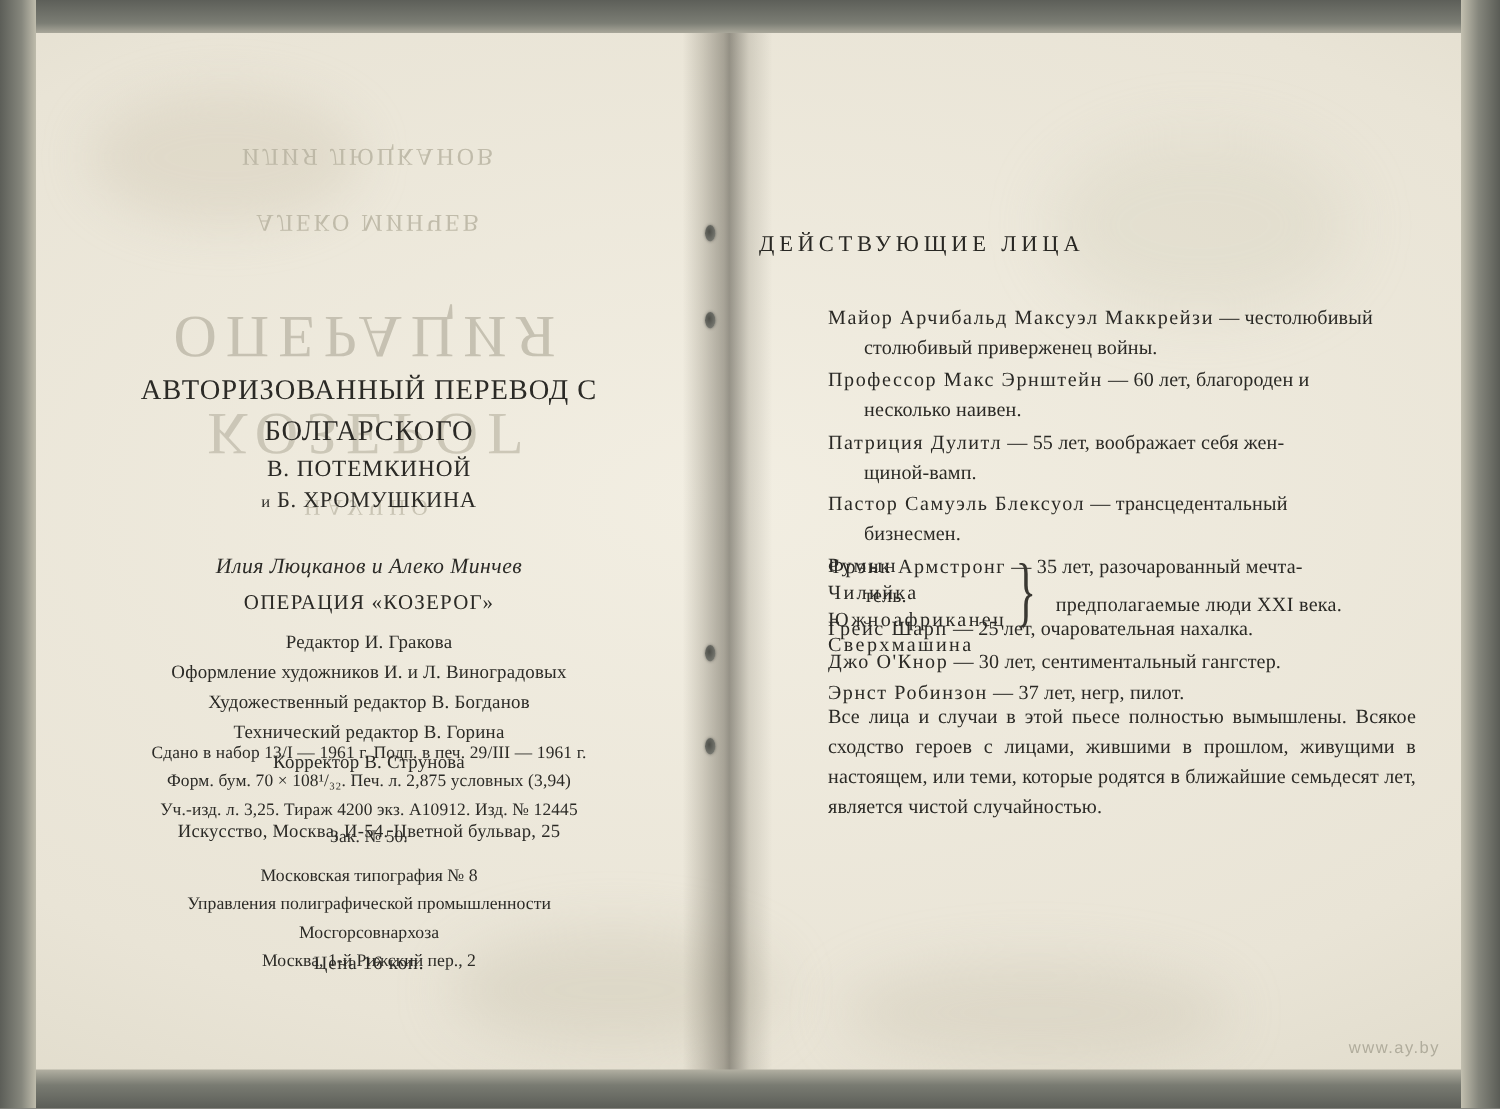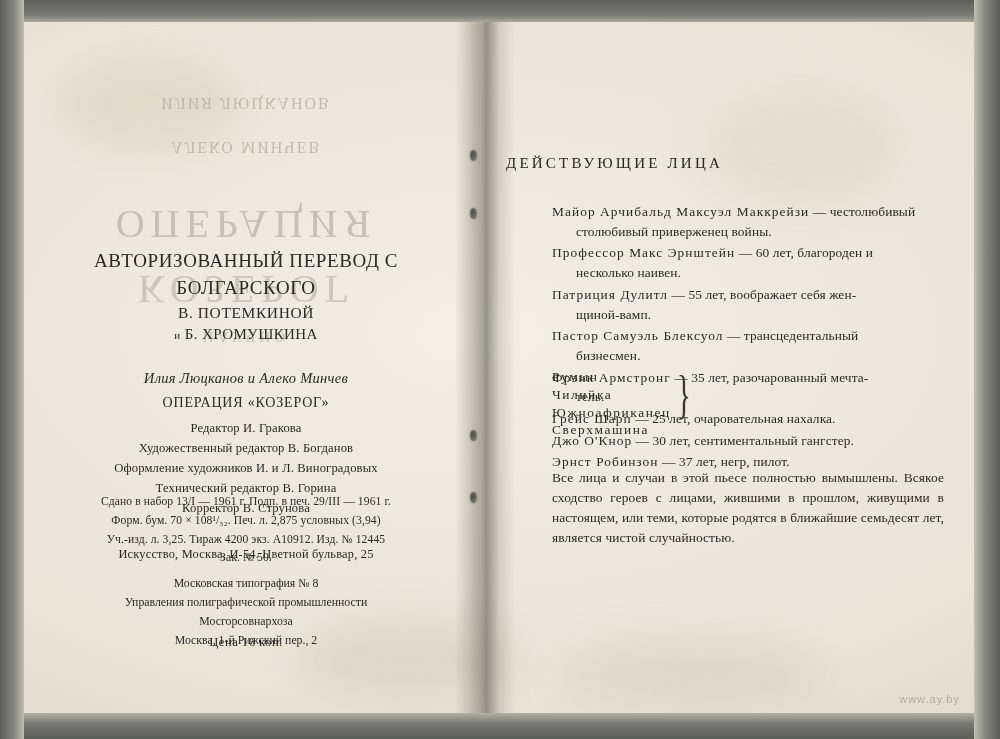--- a/index.html
+++ b/index.html
@@ -211,22 +211,22 @@
         <div class="cl-line l3"><span class="sm">и</span> <span>Б. ХРОМУШКИНА</span></div>
       </div>
 
       <div class="seg-authors">
         <div class="cl-line a1">Илия Люцканов и Алеко Минчев</div>
         <div class="cl-line a2">ОПЕРАЦИЯ «КОЗЕРОГ»</div>
       </div>
 
       <div class="seg-credits">
         <div class="cl-line">Редактор И. Гракова</div>
+        <div class="cl-line">Оформление художников И. и Л. Виноградовых</div>
         <div class="cl-line">Художественный редактор В. Богданов</div>
-        <div class="cl-line">Оформление художников И. и Л. Виноградовых</div>
         <div class="cl-line">Технический редактор В. Горина</div>
         <div class="cl-line">Корректор В. Струнова</div>
       </div>
 
       <div class="seg-print">
         <div class="cl-line">Сдано в набор 13/I — 1961 г. Подп. в печ. 29/III — 1961 г.</div>
         <div class="cl-line">Форм. бум. 70 × 108¹/₃₂. Печ. л. 2,875 условных  (3,94)</div>
         <div class="cl-line">Уч.-изд. л. 3,25. Тираж 4200 экз. А10912. Изд. № 12445</div>
         <div class="cl-line">Зак. № 50.</div>
       </div>
@@ -286,20 +286,21 @@
     </div>
 
     <div class="future">
       <div class="future-rows">
         <div>Румын</div>
         <div>Чилийка</div>
         <div>Южноафриканец</div>
         <div>Сверхмашина</div>
       </div>
       <div class="brace">}</div>
+      <div class="future-note">предполагаемые люди XXI века.</div>
     </div>
 
     <div class="disclaimer">Все лица и случаи в этой пьесе полностью вымышлены. Всякое сходство героев с лицами, жившими в прошлом, живущими в настоящем, или теми, которые родятся в ближайшие семьдесят лет, является чистой случайностью.</div>
 
   </div>
 
   <div class="hole hole-1"></div>
   <div class="hole hole-2"></div>
   <div class="hole hole-3"></div>
   <div class="hole hole-4"></div>

